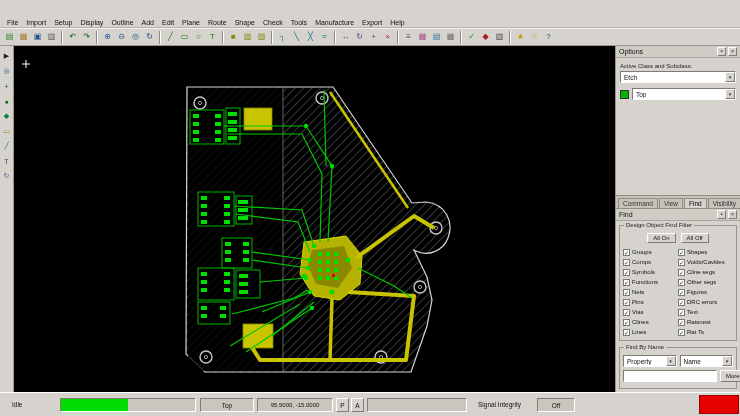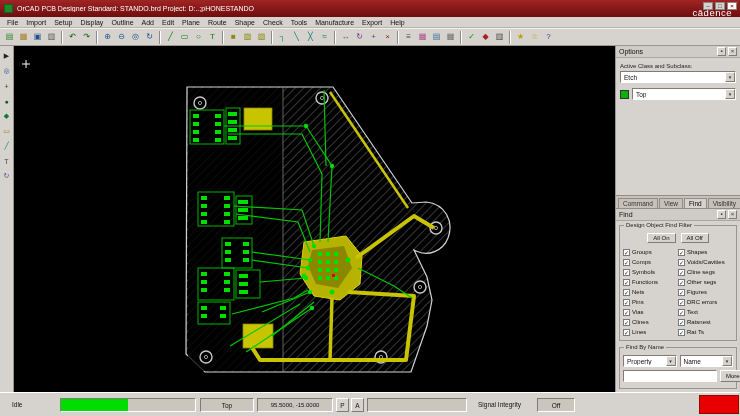--- a/index.html
+++ b/index.html
@@ -96,30 +96,20 @@
   .sb-field { top:5px; height:14px; display:flex; align-items:center; justify-content:center; font-size:6.5px; }
   .sb-btn { top:5px; width:13px; height:14px; background:#d6d3ce; border:1px solid; border-color:#fff #807c74 #807c74 #fff;
     font-size:6.5px; display:flex; align-items:center; justify-content:center; }
   #drc-indicator { right:1px; top:2px; bottom:2px; width:40px; background:#e80000; border:1px solid #900; }
 </style>
 </head>
 <body>
 
 <div id="app">
 
-  <div id="titlebar">
-    <span class="app-icon"></span>
-    <span id="title-text">OrCAD PCB Designer Standard: STANDO.brd  Project: D:..;pHONESTANDO</span>
-    <span id="brand">cādence</span>
-    <span class="win-controls">
-      <span class="win-btn">–</span>
-      <span class="win-btn">□</span>
-      <span class="win-btn close">×</span>
-    </span>
-  </div>
 
   <div id="menubar">
       <span class="menu-item">File</span>
       <span class="menu-item">Import</span>
       <span class="menu-item">Setup</span>
       <span class="menu-item">Display</span>
       <span class="menu-item">Outline</span>
       <span class="menu-item">Add</span>
       <span class="menu-item">Edit</span>
       <span class="menu-item">Plane</span>

